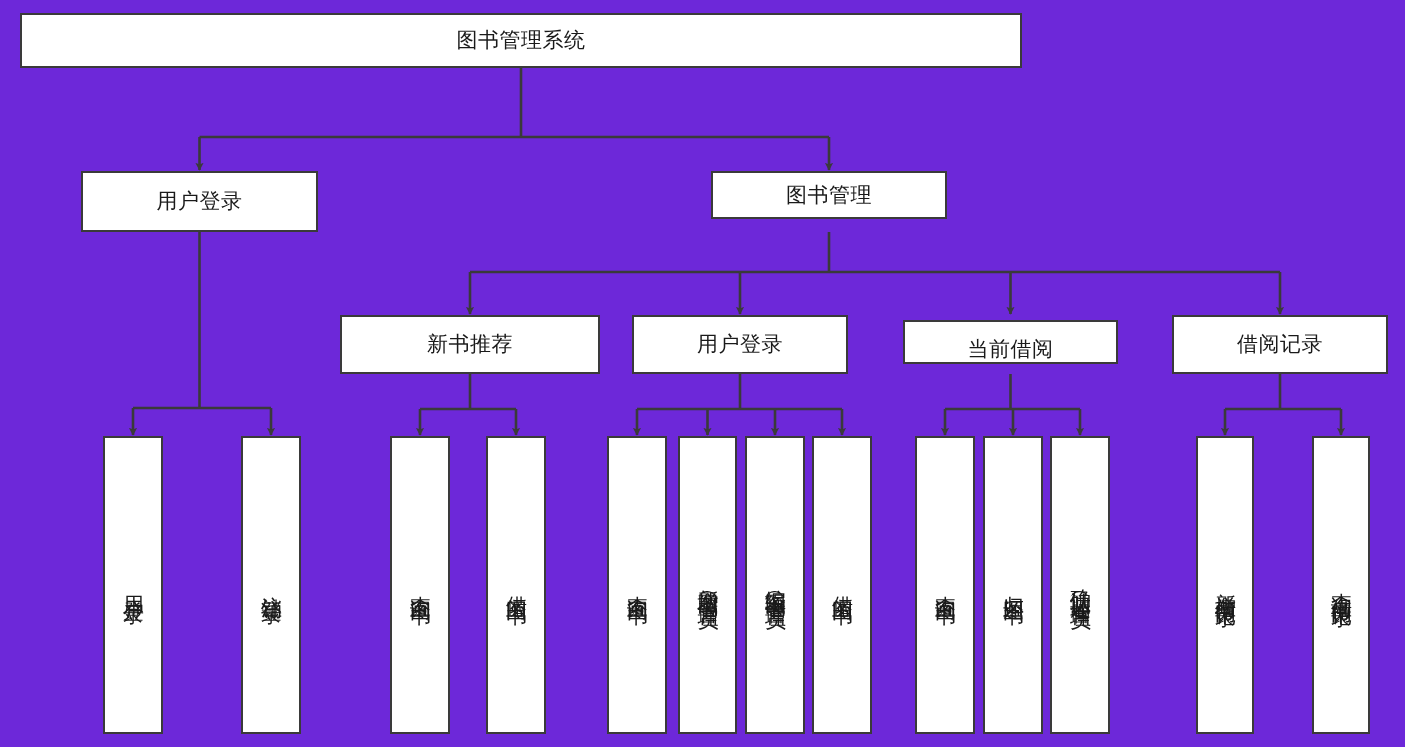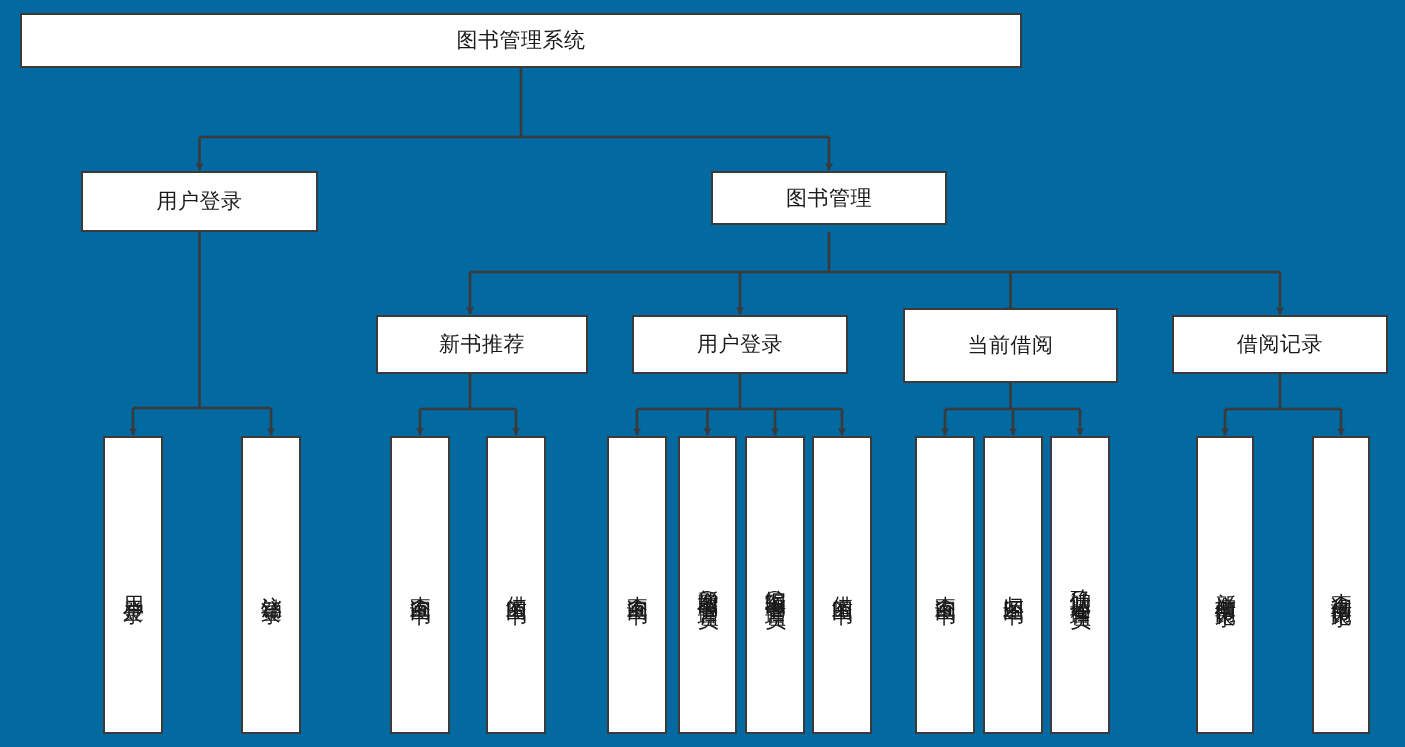--- a/index.html
+++ b/index.html
@@ -10,21 +10,21 @@
   body {
     width: 1405px;
     height: 747px;
     font-family: "DejaVu Sans", "Liberation Sans", sans-serif;
     overflow: hidden;
   }
   #diagram-root {
     position: relative;
     width: 1405px;
     height: 747px;
-    background: #0369a1;
+    background: #6d28d9;
   }
   svg.diagram-canvas {
     position: absolute;
     top: 0;
     left: 0;
     width: 1405px;
     height: 747px;
   }
   .node-box {
     position: absolute;
@@ -109,30 +109,30 @@
       </g>
   </svg>
 
   <div id="nodes-layer">
       <div class="node-box" style="left: 20px; top: 13px; width: 1002px; height: 55px;">
         <div class="node-label">图书管理系统</div>
       </div>
       <div class="node-box" style="left: 81px; top: 171px; width: 237px; height: 61px;">
         <div class="node-label">用户登录</div>
       </div>
-      <div class="node-box" style="left: 711px; top: 171px; width: 236px; height: 54px;">
+      <div class="node-box" style="left: 711px; top: 171px; width: 236px; height: 48px;">
         <div class="node-label">图书管理</div>
       </div>
-      <div class="node-box" style="left: 376px; top: 315px; width: 212px; height: 59px;">
+      <div class="node-box" style="left: 340px; top: 315px; width: 260px; height: 59px;">
         <div class="node-label">新书推荐</div>
       </div>
       <div class="node-box" style="left: 632px; top: 315px; width: 216px; height: 59px;">
         <div class="node-label">用户登录</div>
       </div>
-      <div class="node-box" style="left: 903px; top: 308px; width: 215px; height: 75px;">
+      <div class="node-box" style="left: 903px; top: 320px; width: 215px; height: 44px; align-items: flex-end;">
         <div class="node-label">当前借阅</div>
       </div>
       <div class="node-box" style="left: 1172px; top: 315px; width: 216px; height: 59px;">
         <div class="node-label">借阅记录</div>
       </div>
       <div class="node-box" style="left: 103px; top: 436px; width: 60px; height: 298px;">
         <div class="node-label vertical">用户登录</div>
       </div>
       <div class="node-box" style="left: 241px; top: 436px; width: 60px; height: 298px;">
         <div class="node-label vertical">注销登录</div>

